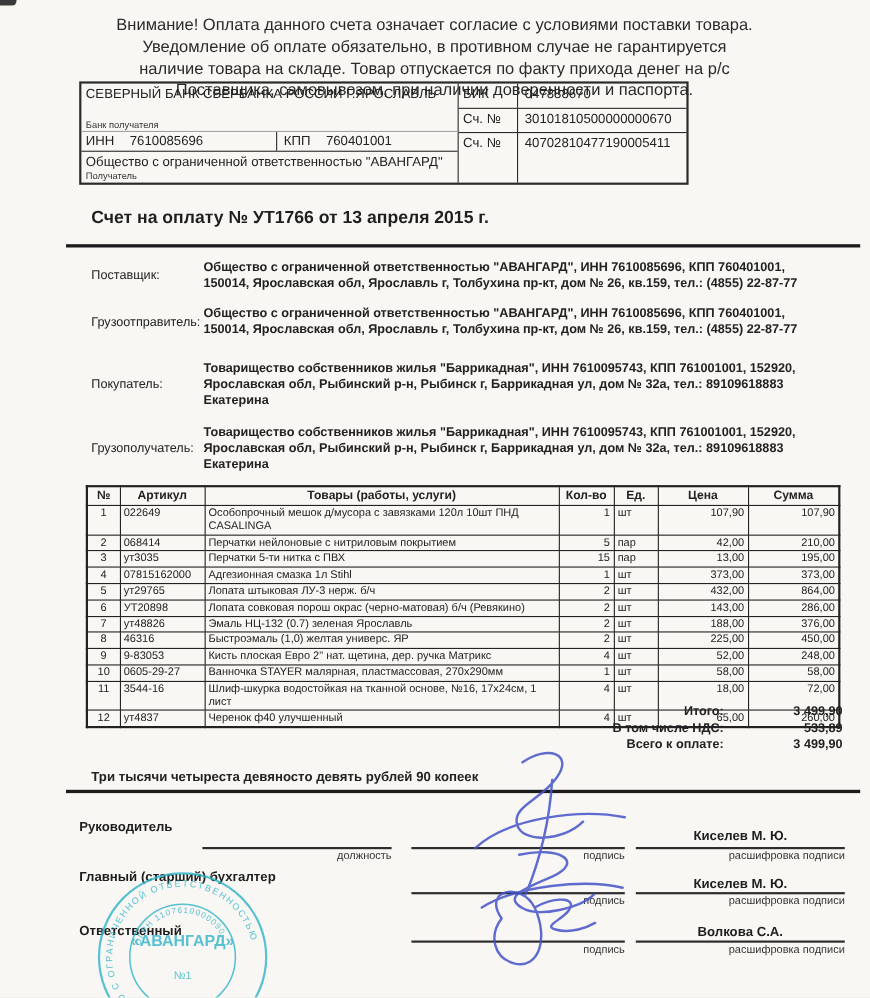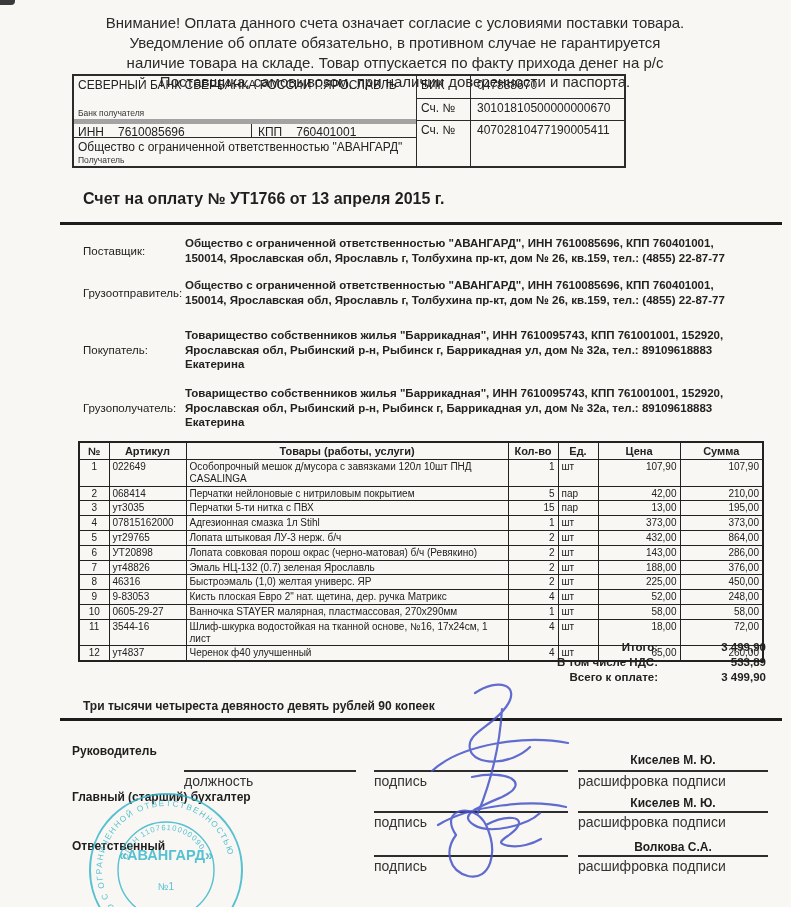--- a/index.html
+++ b/index.html
@@ -12,21 +12,21 @@
   .notice{position:absolute;left:100px;top:13px;width:590px;text-align:center;
     font-size:15px;line-height:1.32;color:#2a2a2a;}
   
   .bank{position:absolute;left:72px;top:74px;width:554px;height:94px;
     border:2px solid #2b2b2b;display:flex;box-sizing:border-box;background:transparent;}
   .bank-left{width:343px;border-right:1px solid #2b2b2b;display:flex;flex-direction:column;box-sizing:border-box;}
   .bank-cell{position:relative;padding:2px 4px;box-sizing:border-box;}
   .bank-name{height:43px;}
   .bank-big{font-size:12px;}
   .bank-tiny{position:absolute;left:4px;bottom:1px;font-size:8.5px;color:#333;text-align:center;}
-  .inn-row{height:18px;border-top:5px solid #a3a3a3;display:flex;box-sizing:border-box;}
+  .inn-row{height:18px;border-top:1px solid #a3a3a3;display:flex;box-sizing:border-box;}
   .inn-cell{width:178px;border-right:1px solid #2b2b2b;padding:1px 4px;font-size:12px;box-sizing:border-box;white-space:nowrap;}
   .kpp-cell{flex:1;padding:1px 6px;font-size:12px;box-sizing:border-box;white-space:nowrap;}
   .lbl-gap{display:inline-block;width:14px;}
   .recipient{flex:1;border-top:1px solid #2b2b2b;}
   .bank-right{flex:1;display:flex;flex-direction:column;}
   .r-row{display:flex;box-sizing:border-box;}
   .r-row.b-top{border-top:1px solid #2b2b2b;}
   .r-label{width:54px;border-right:1px solid #2b2b2b;padding:2px 4px;font-size:12px;box-sizing:border-box;}
   .r-val{flex:1;padding:2px 6px;font-size:12px;box-sizing:border-box;}
   .h22{height:22px;} .grow{flex:1;}
@@ -51,21 +51,21 @@
   
   .totals{position:absolute;left:406px;top:641px;width:360px;}
   .total-row{display:flex;justify-content:flex-end;height:15px;}
   .t-label{font-size:11.5px;font-weight:bold;text-align:right;}
   .t-value{width:108px;font-size:11.5px;font-weight:bold;text-align:right;}
   .sum-line1{position:absolute;left:83px;top:684px;font-size:11.5px;}
   .sum-line2{position:absolute;left:83px;top:699px;font-size:12px;font-weight:bold;}
   
   .sig-role{position:absolute;left:72px;font-size:12px;font-weight:bold;color:#1e1e1e;}
   .sig-line{position:absolute;height:2px;background:#2d2d2d;}
-  .sig-caption{position:absolute;font-size:14px;color:#333;text-align:left;}
+  .sig-caption{position:absolute;font-size:10px;color:#333;text-align:right;}
   .sig-name{position:absolute;font-size:12px;font-weight:bold;text-align:center;color:#1e1e1e;}
   
   .stamp{position:absolute;left:78px;top:786px;opacity:.8;}
   .pen{position:absolute;left:380px;top:675px;pointer-events:none;}
 </style>
 </head>
 <body>
 
 <div class="page">
   <div class="corner-mark"></div>

